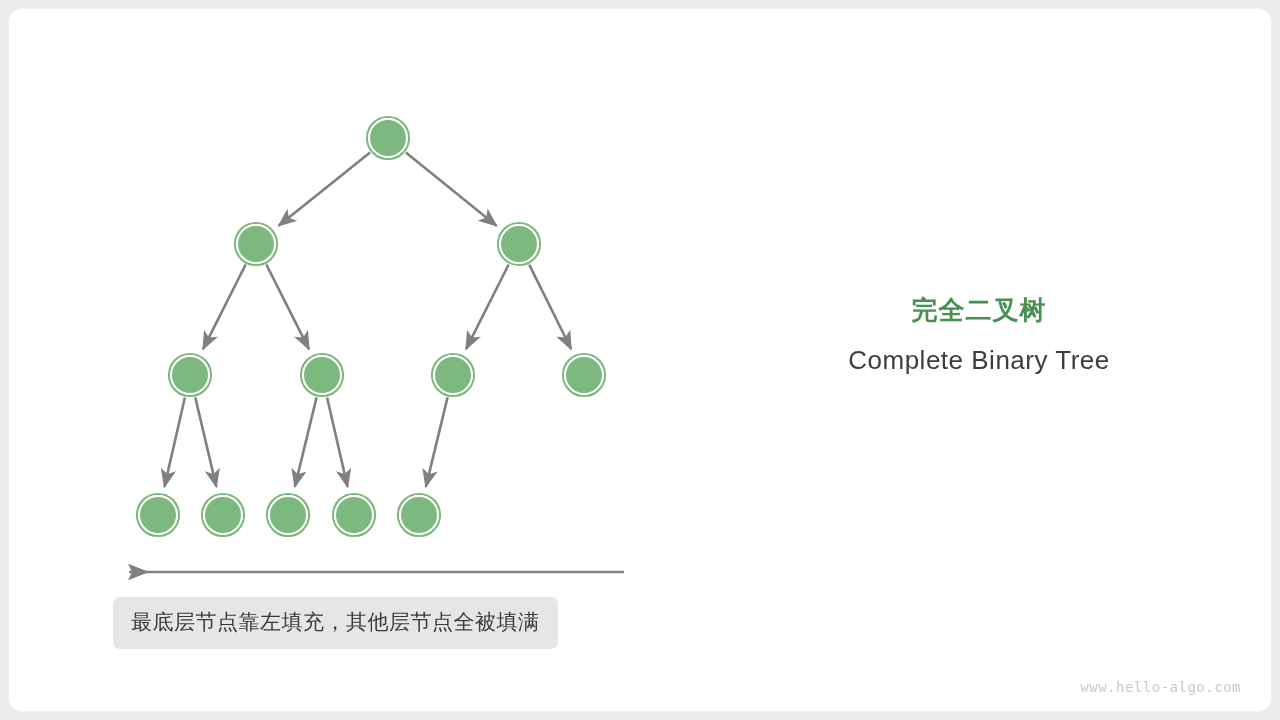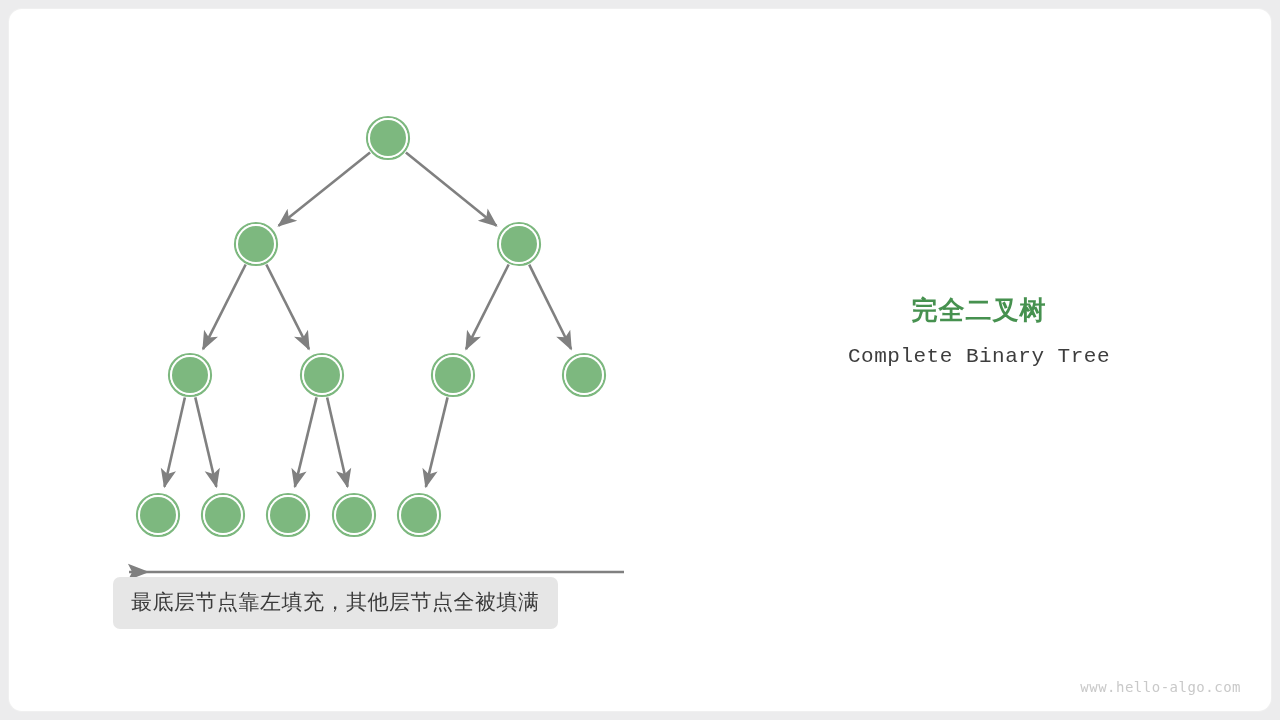--- a/index.html
+++ b/index.html
@@ -54,33 +54,33 @@
     font-family: "Liberation Sans", sans-serif;
     font-size: 26px;
     font-weight: bold;
     color: #46914f;
     letter-spacing: 1px;
     line-height: 1.3;
   }
 
   #legend .title-en {
     margin-top: 17px;
-    font-family: Liberation Mono, monospace;
-    font-size: 21px;
+    font-family: Liberation Sans, sans-serif;
+    font-size: 26px;
     font-weight: normal;
     color: #3d3d3d;
     letter-spacing: 0.5px;
     text-align: center;
   }
 
   
   #caption {
     position: absolute;
     left: 104px;
-    top: 568px;
+    top: 588px;
     padding: 11px 18px 13px 18px;
     background: #e6e6e6;
     border-radius: 7px;
     font-family: "Liberation Sans", sans-serif;
     font-size: 21px;
     color: #3a3a3a;
     white-space: nowrap;
     letter-spacing: 0.5px;
   }
 

